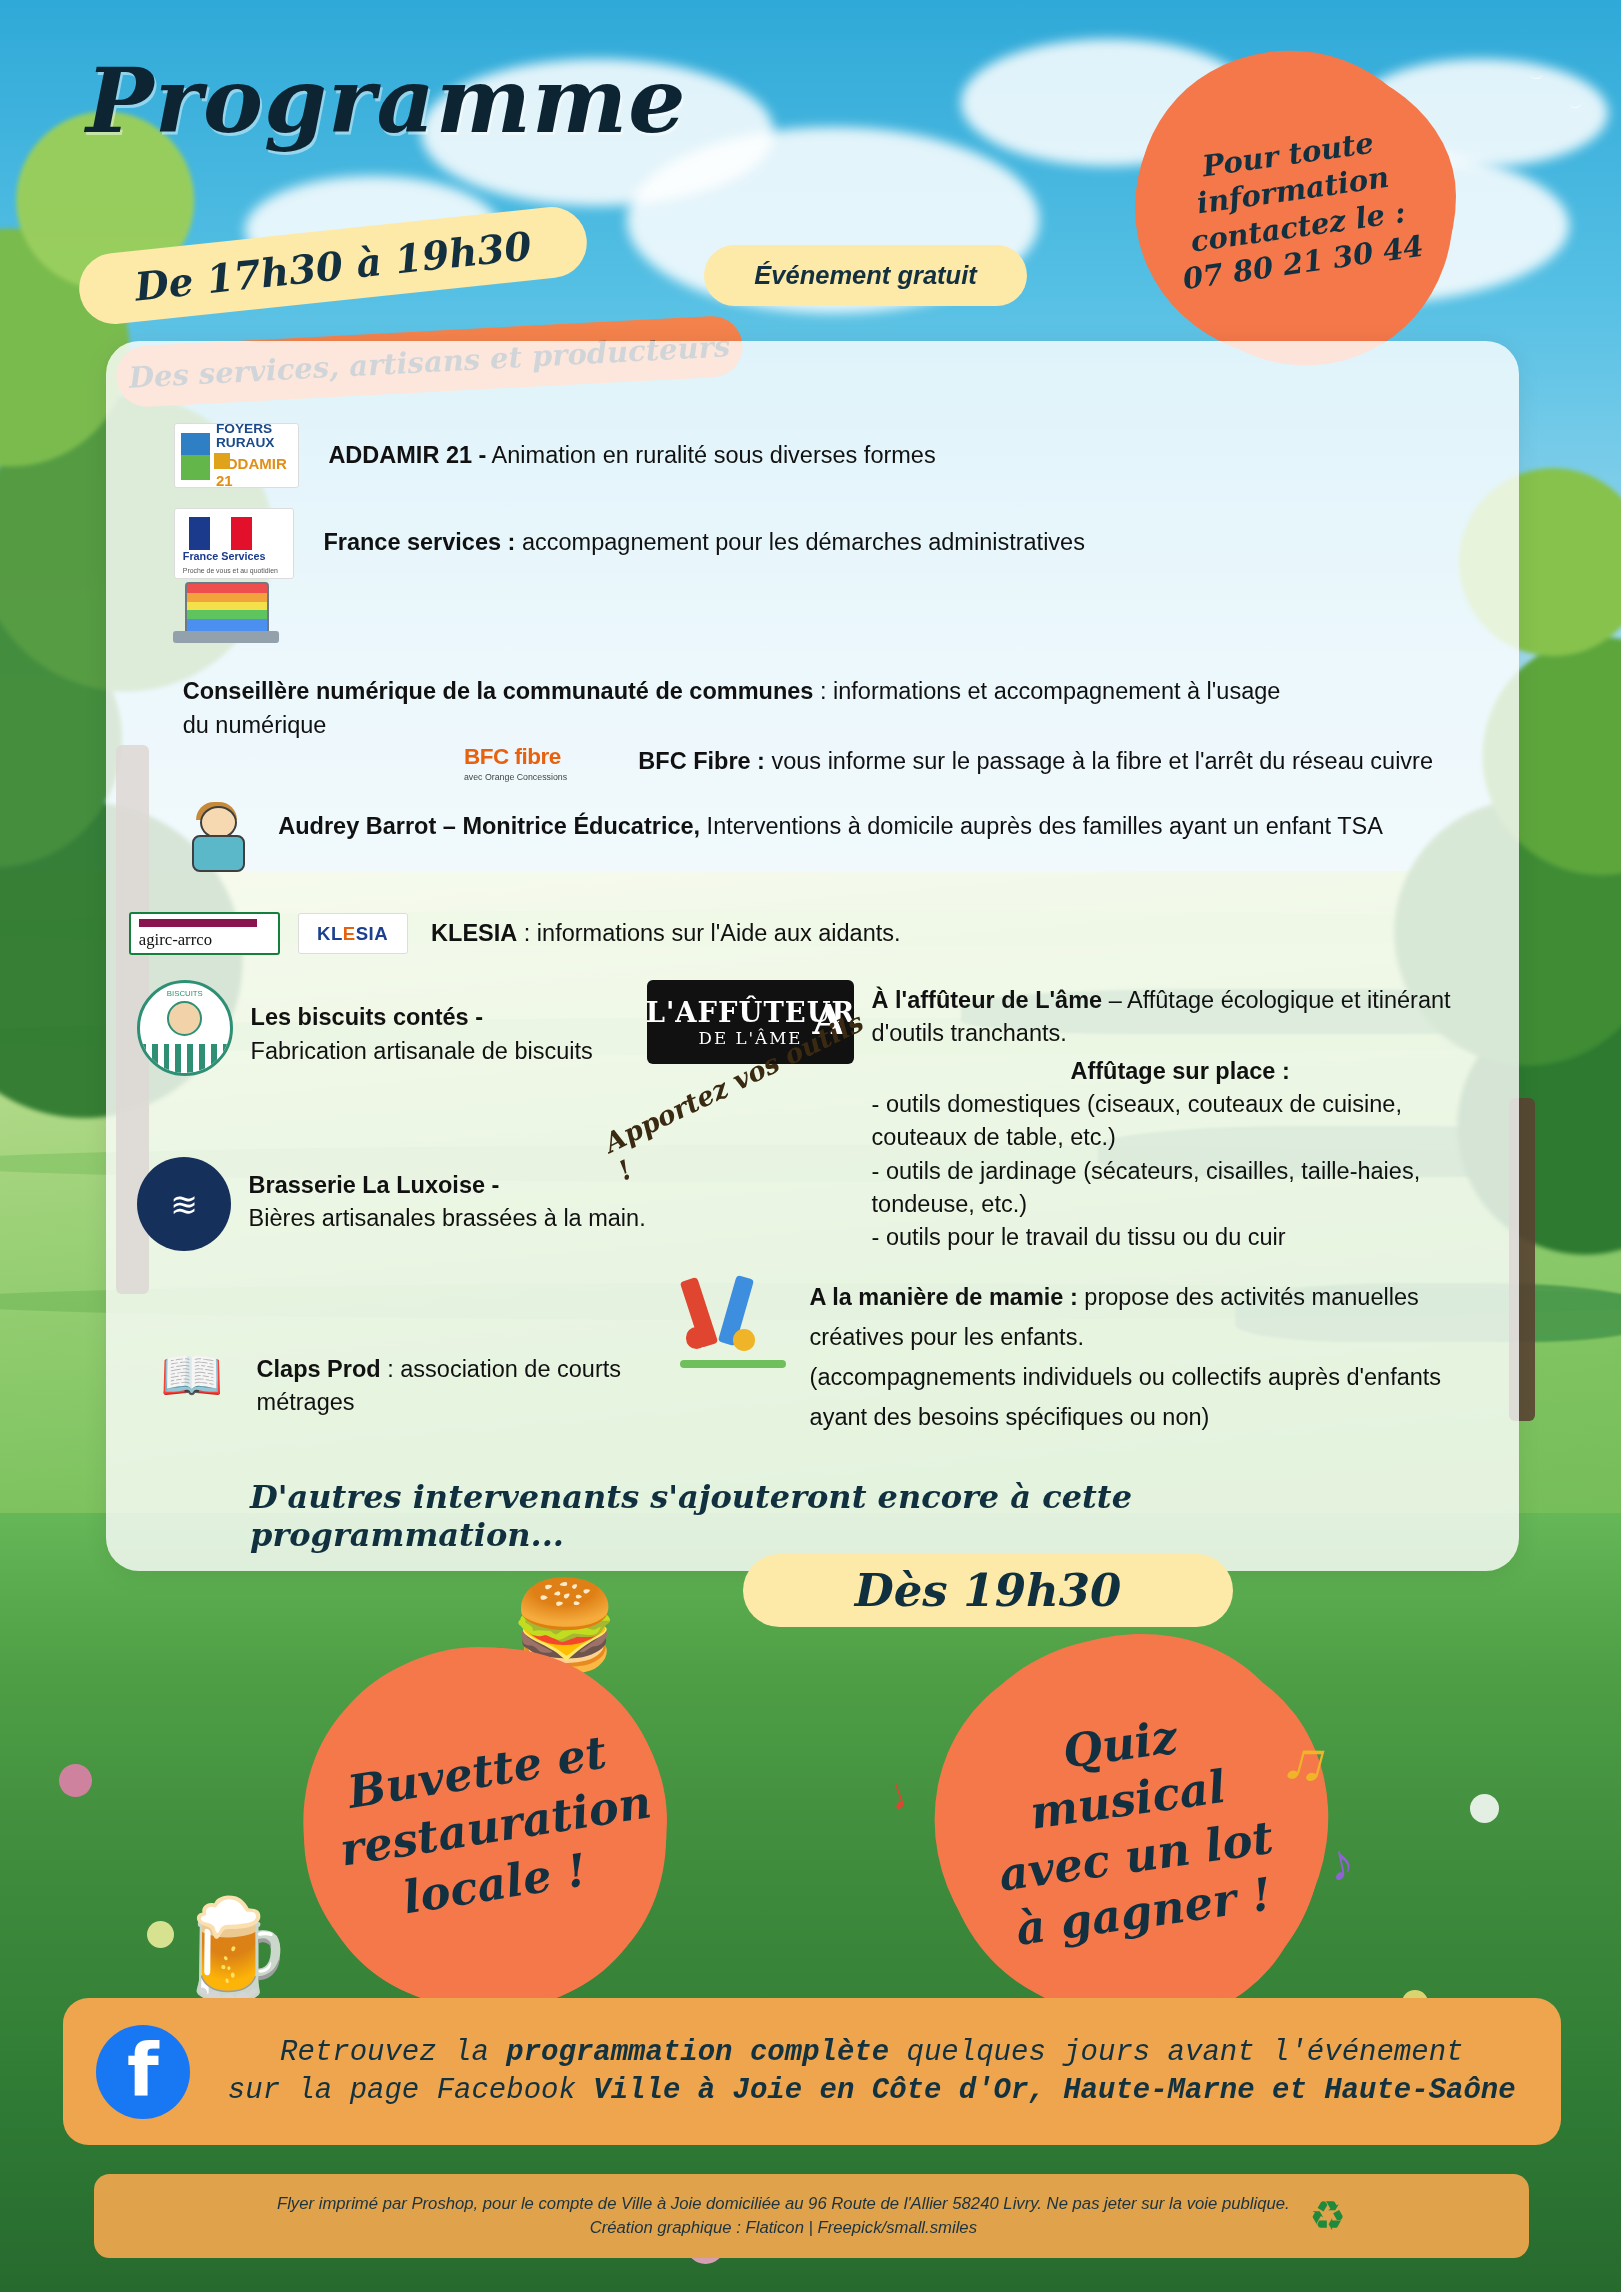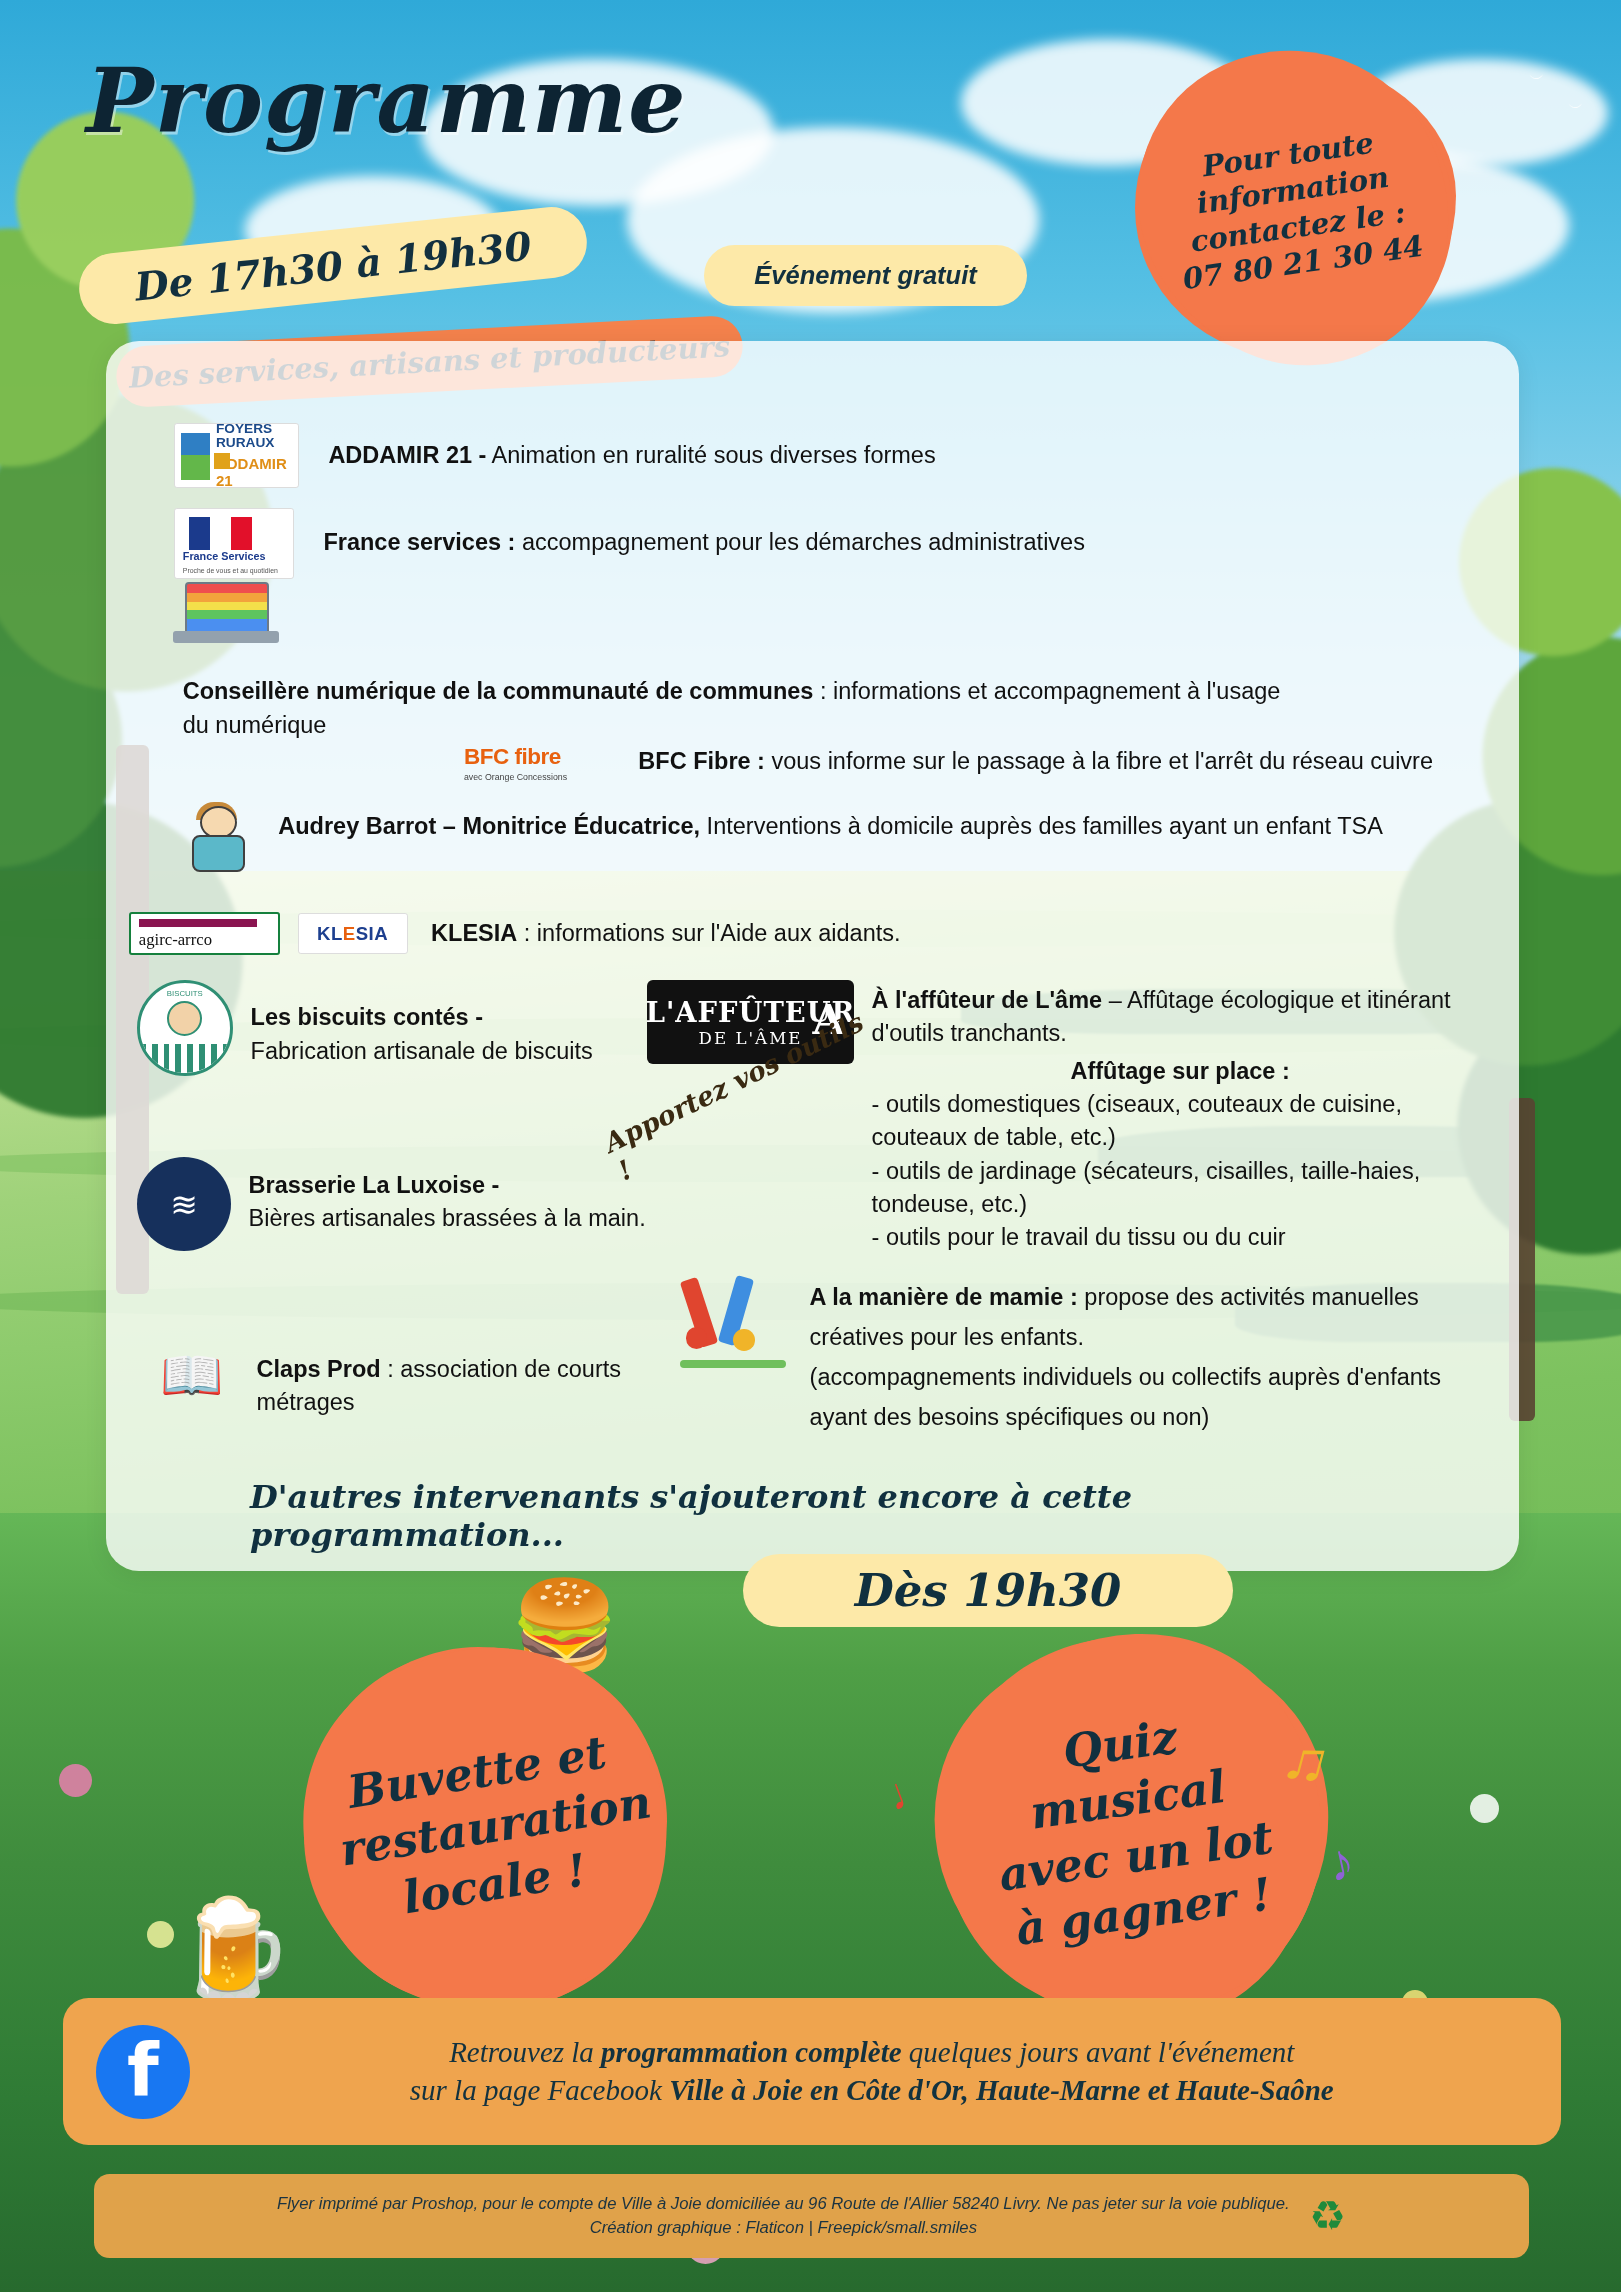--- a/index.html
+++ b/index.html
@@ -205,21 +205,21 @@
     font-family:"DejaVu Serif",serif;font-style:italic;font-weight:700;font-size:45px;color:#10303f;
   }
 
   
   .fb-banner{
     position:absolute;left:63px;top:1998px;width:1498px;height:147px;
     background:#efa44e;border-radius:25.5px;display:flex;align-items:center;gap:25.5px;padding:0 33px;box-sizing:border-box;
   }
   .fb-icon{flex:0 0 auto;width:94px;height:94px;border-radius:50%;background:#1877f2;color:#fff;
     display:flex;align-items:center;justify-content:center;font-family:"DejaVu Sans",sans-serif;font-size:73px;font-weight:700;line-height:.8;}
-  .fb-text{font-family:Liberation Serif, serif;font-style:italic;font-size:29px;color:#13323f;line-height:1.28;text-align:center;flex:1;}
+  .fb-text{font-family:Liberation Mono, monospace;font-style:italic;font-size:29px;color:#13323f;line-height:1.28;text-align:center;flex:1;}
   .fb-text b{font-weight:700;}
 
   .footer{
     position:absolute;left:94px;top:2174px;width:1435px;height:84px;background:#e0a24a;border-radius:15.7px;
     display:flex;align-items:center;justify-content:center;gap:19.6px;padding:0 25.5px;box-sizing:border-box;
   }
   .footer-txt{font-size:16.7px;font-style:italic;color:#1b3340;text-align:center;line-height:1.45;}
   .recycle{font-size:41px;color:#1f8a3b;}
 
   .daisy{position:absolute;width:45px;height:45px;border-radius:50%;background:#fff;box-shadow:0 0 0 5.9px rgba(255,255,255,.0);}

